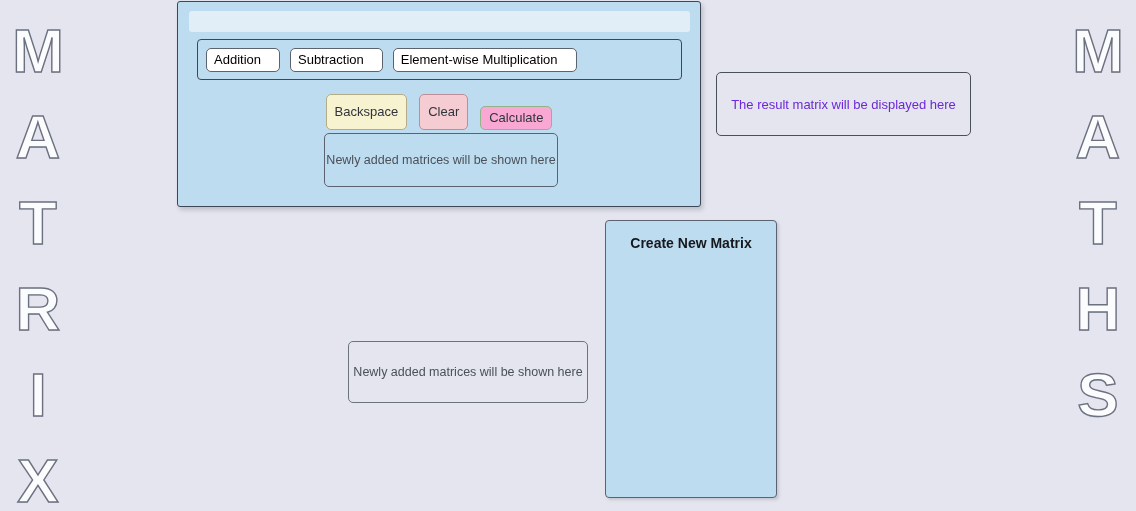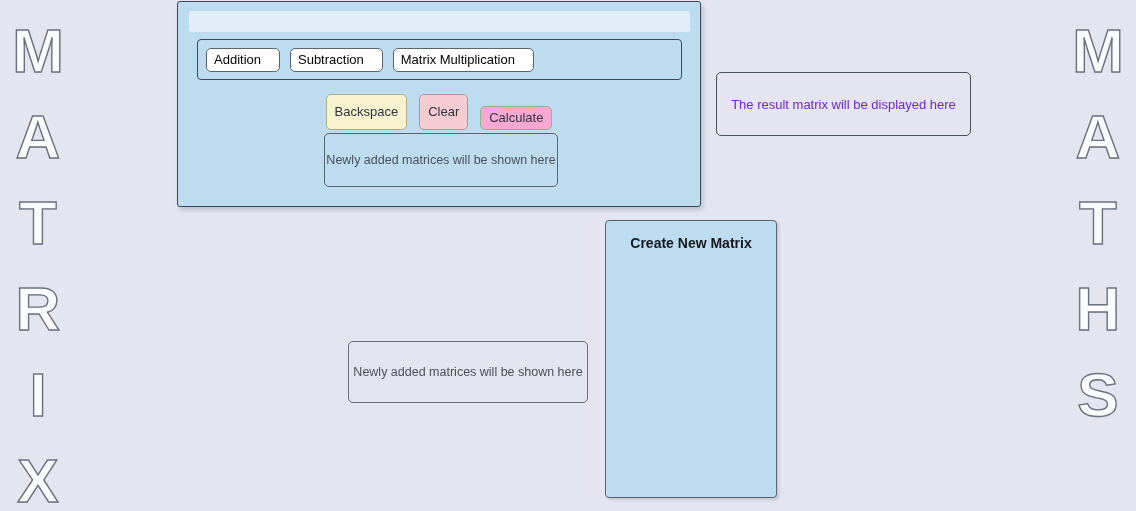--- a/index.html
+++ b/index.html
@@ -216,21 +216,21 @@
   <span class="word-letter">S</span>
 </div>
 
 <div class="calc-panel">
 
   <div class="display-strip"></div>
 
   <div class="ops-fieldset">
     <button class="op-btn">Addition</button>
     <button class="op-btn">Subtraction</button>
-    <button class="op-btn">Matrix Multiplication</button>
+    <button class="op-btn">Element-wise Multiplication</button>
   </div>
 
   <div class="action-row">
     <button class="action-btn backspace">Backspace</button>
     <button class="action-btn clear">Clear</button>
     <button class="action-btn calculate">Calculate</button>
   </div>
 
   <div class="matrices-inner">Newly added matrices will be shown here</div>
 </div>

